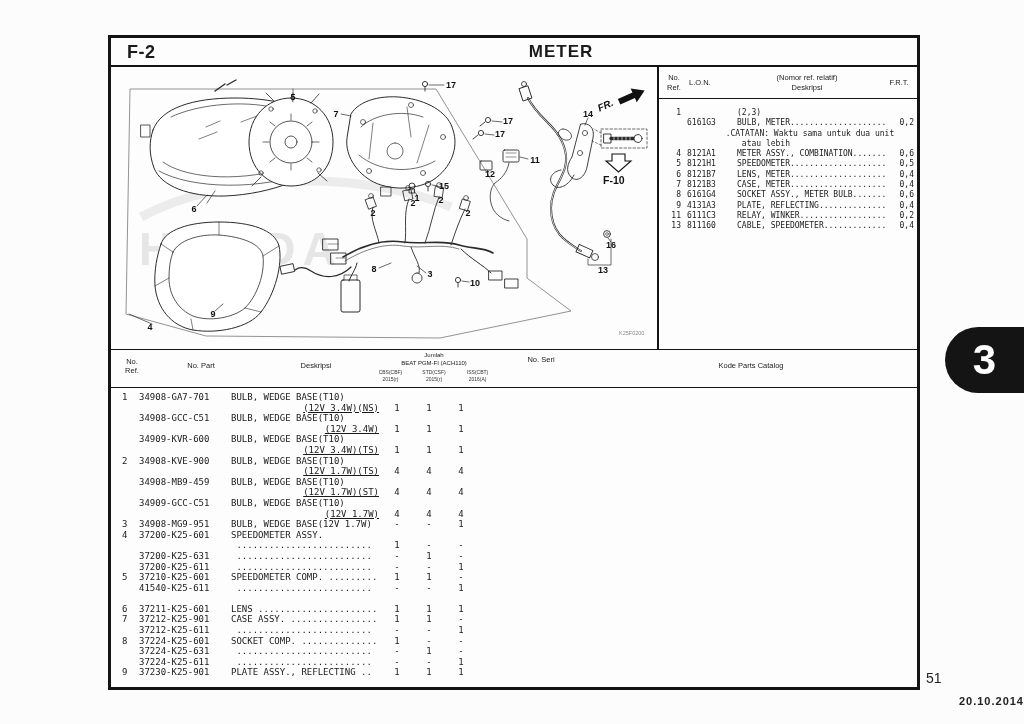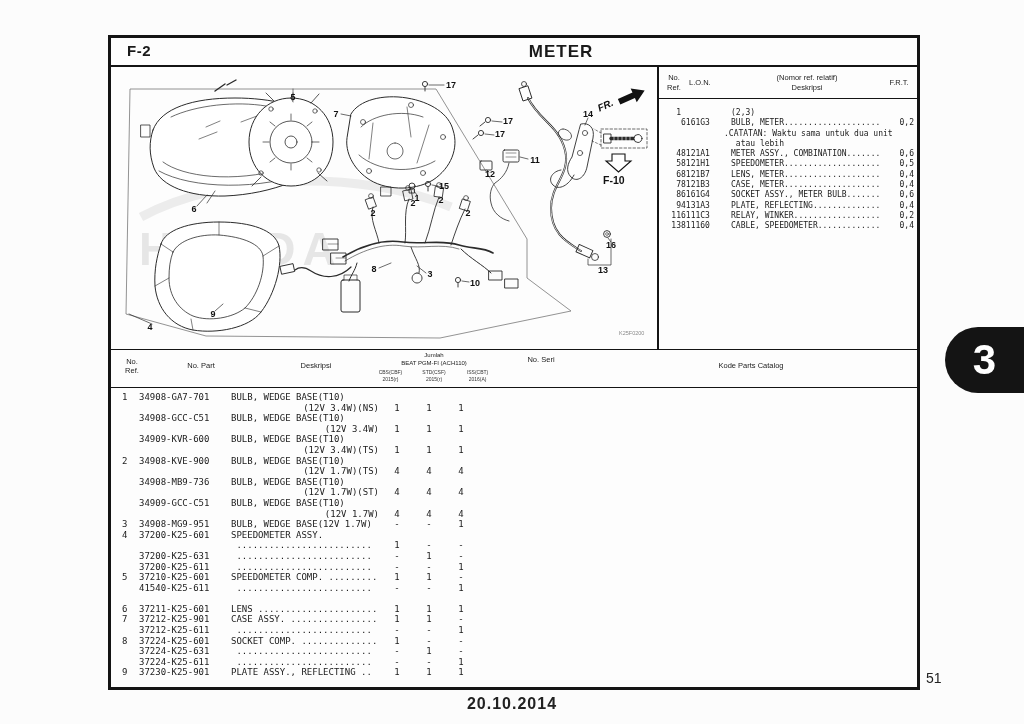--- a/index.html
+++ b/index.html
@@ -1,66 +1,66 @@
 <!DOCTYPE html>
 <html><head>
 <meta charset="utf-8">
 <style>
   html,body{margin:0;padding:0;background:#e8e8e8;}
   .page{position:relative;width:1024px;height:724px;background:#fcfcfc;overflow:hidden;
         font-family:"Liberation Sans",sans-serif;color:#1a1a1a;}
   
   .sheet{position:absolute;left:108px;top:35px;width:806px;height:649px;border:3px solid #141414;background:#fdfdfd;}
   .titlebar{position:absolute;left:0;top:0;right:0;height:27px;border-bottom:2px solid #141414;}
-  .fcode{position:absolute;left:16px;top:4px;font-size:15px;font-weight:bold;letter-spacing:.5px;}
+  .fcode{position:absolute;left:16px;top:4px;font-size:18px;font-weight:bold;letter-spacing:.5px;}
   .ptitle{position:absolute;left:390px;top:4px;width:120px;text-align:center;font-size:17px;font-weight:bold;letter-spacing:1px;}
   
   .diagram{position:absolute;left:0;top:29px;width:546px;height:282px;}
   .diagram svg{position:absolute;left:0;top:0;}
   .callout{position:absolute;transform:translate(-50%,-50%);font-size:9px;font-weight:bold;color:#111;
            font-family:"Liberation Sans",sans-serif;line-height:1;}
   
   .reftable{position:absolute;left:546px;top:29px;width:260px;height:282px;border-left:2px solid #141414;}
   .rt-head{position:relative;height:31px;border-bottom:1.5px solid #141414;display:flex;align-items:center;font-size:7.5px;color:#222;}
   .rt-h1{width:30px;text-align:center;line-height:1.25;}
   .rt-h2{width:46px;text-align:left;}
   .rt-h3{flex:1;text-align:center;line-height:1.25;}
   .rt-h4{width:40px;text-align:center;}
   .rt-body{padding-top:9px;font-family:"DejaVu Sans Mono",monospace;font-size:8px;}
   .rt-line{display:flex;line-height:10.3px;white-space:pre;}
   .rt-ref{width:22px;text-align:right;}
-  .rt-lon{width:42px;}
+  .rt-lon{width:42px;margin-left:6px;}
   .rt-desc{flex:1;margin-left:8px;overflow:visible;}
   .rt-frt{width:24px;text-align:right;padding-right:5px;}
   
   .pt-headband{position:absolute;left:0;top:311px;right:0;height:37px;border-bottom:1.5px solid #141414;border-top:1px solid #141414;}
   .pth{position:absolute;font-size:7.5px;color:#222;text-align:center;line-height:1.25;}
   .pth-ref{left:6px;top:7px;width:30px;}
   .pth-part{left:55px;top:11px;width:70px;}
   .pth-desc{left:170px;top:11px;width:70px;}
   .pth-jumlah{left:258px;top:2px;width:130px;font-size:6px;line-height:1.3;}
   .pth-variants{display:flex;justify-content:space-between;font-size:5px;margin-top:1px;color:#333;}
   .pth-variants span{width:33%;}
   .pth-seri{left:395px;top:5px;width:70px;}
   .pth-kode{left:560px;top:11px;width:160px;}
   .pt-body{position:absolute;left:0;top:349px;right:0;bottom:0;padding-top:5px;
            font-family:"DejaVu Sans Mono",monospace;font-size:9px;}
   .pt-line{display:flex;line-height:10.6px;height:10.6px;}
   .pt-line.gap{height:10.6px;}
   .pt-ref{width:28px;padding-left:11px;box-sizing:border-box;}
   .pt-part{width:92px;}
   .pt-desc{width:150px;white-space:pre;position:relative;}
-  .pt-spec{position:absolute;right:2px;top:0;}
+  .pt-spec{position:absolute;right:2px;top:0;text-decoration:underline;}
   .pt-q{width:32px;text-align:center;}
   
   .tab3{position:absolute;left:945px;top:327px;width:79px;height:66px;background:#141414;
         border-radius:33px 0 0 33px;color:#fff;display:flex;align-items:center;justify-content:center;
         font-size:42px;font-weight:bold;font-family:"Liberation Sans",sans-serif;}
   .pagenum{position:absolute;left:926px;top:670px;font-size:14px;color:#222;}
-  .pubdate{position:absolute;left:0;right:0;top:695px;text-align:center;font-size:16px;font-weight:bold;letter-spacing:1px;color:#222;}
+  .pubdate{position:absolute;left:0;right:0;top:695px;text-align:right;font-size:11px;font-weight:bold;letter-spacing:1px;color:#222;}
 </style>
 </head>
 <body>
 
 <div class="page">
   <div class="sheet">
 
     <div class="titlebar">
       <div class="fcode">F-2</div>
       <div class="ptitle">METER</div>
@@ -375,21 +375,21 @@
         <div class="pt-line">
           <span class="pt-ref"></span>
           <span class="pt-part"></span>
           <span class="pt-desc"><span class="pt-spec">(12V 1.7W)(TS)</span></span>
           <span class="pt-q">4</span>
           <span class="pt-q">4</span>
           <span class="pt-q">4</span>
         </div>
         <div class="pt-line">
           <span class="pt-ref"></span>
-          <span class="pt-part">34908-MB9-736</span>
+          <span class="pt-part">34908-MB9-459</span>
           <span class="pt-desc">BULB, WEDGE BASE(T10)</span>
           <span class="pt-q"></span>
           <span class="pt-q"></span>
           <span class="pt-q"></span>
         </div>
         <div class="pt-line">
           <span class="pt-ref"></span>
           <span class="pt-part"></span>
           <span class="pt-desc"><span class="pt-spec">(12V 1.7W)(ST)</span></span>
           <span class="pt-q">4</span>

